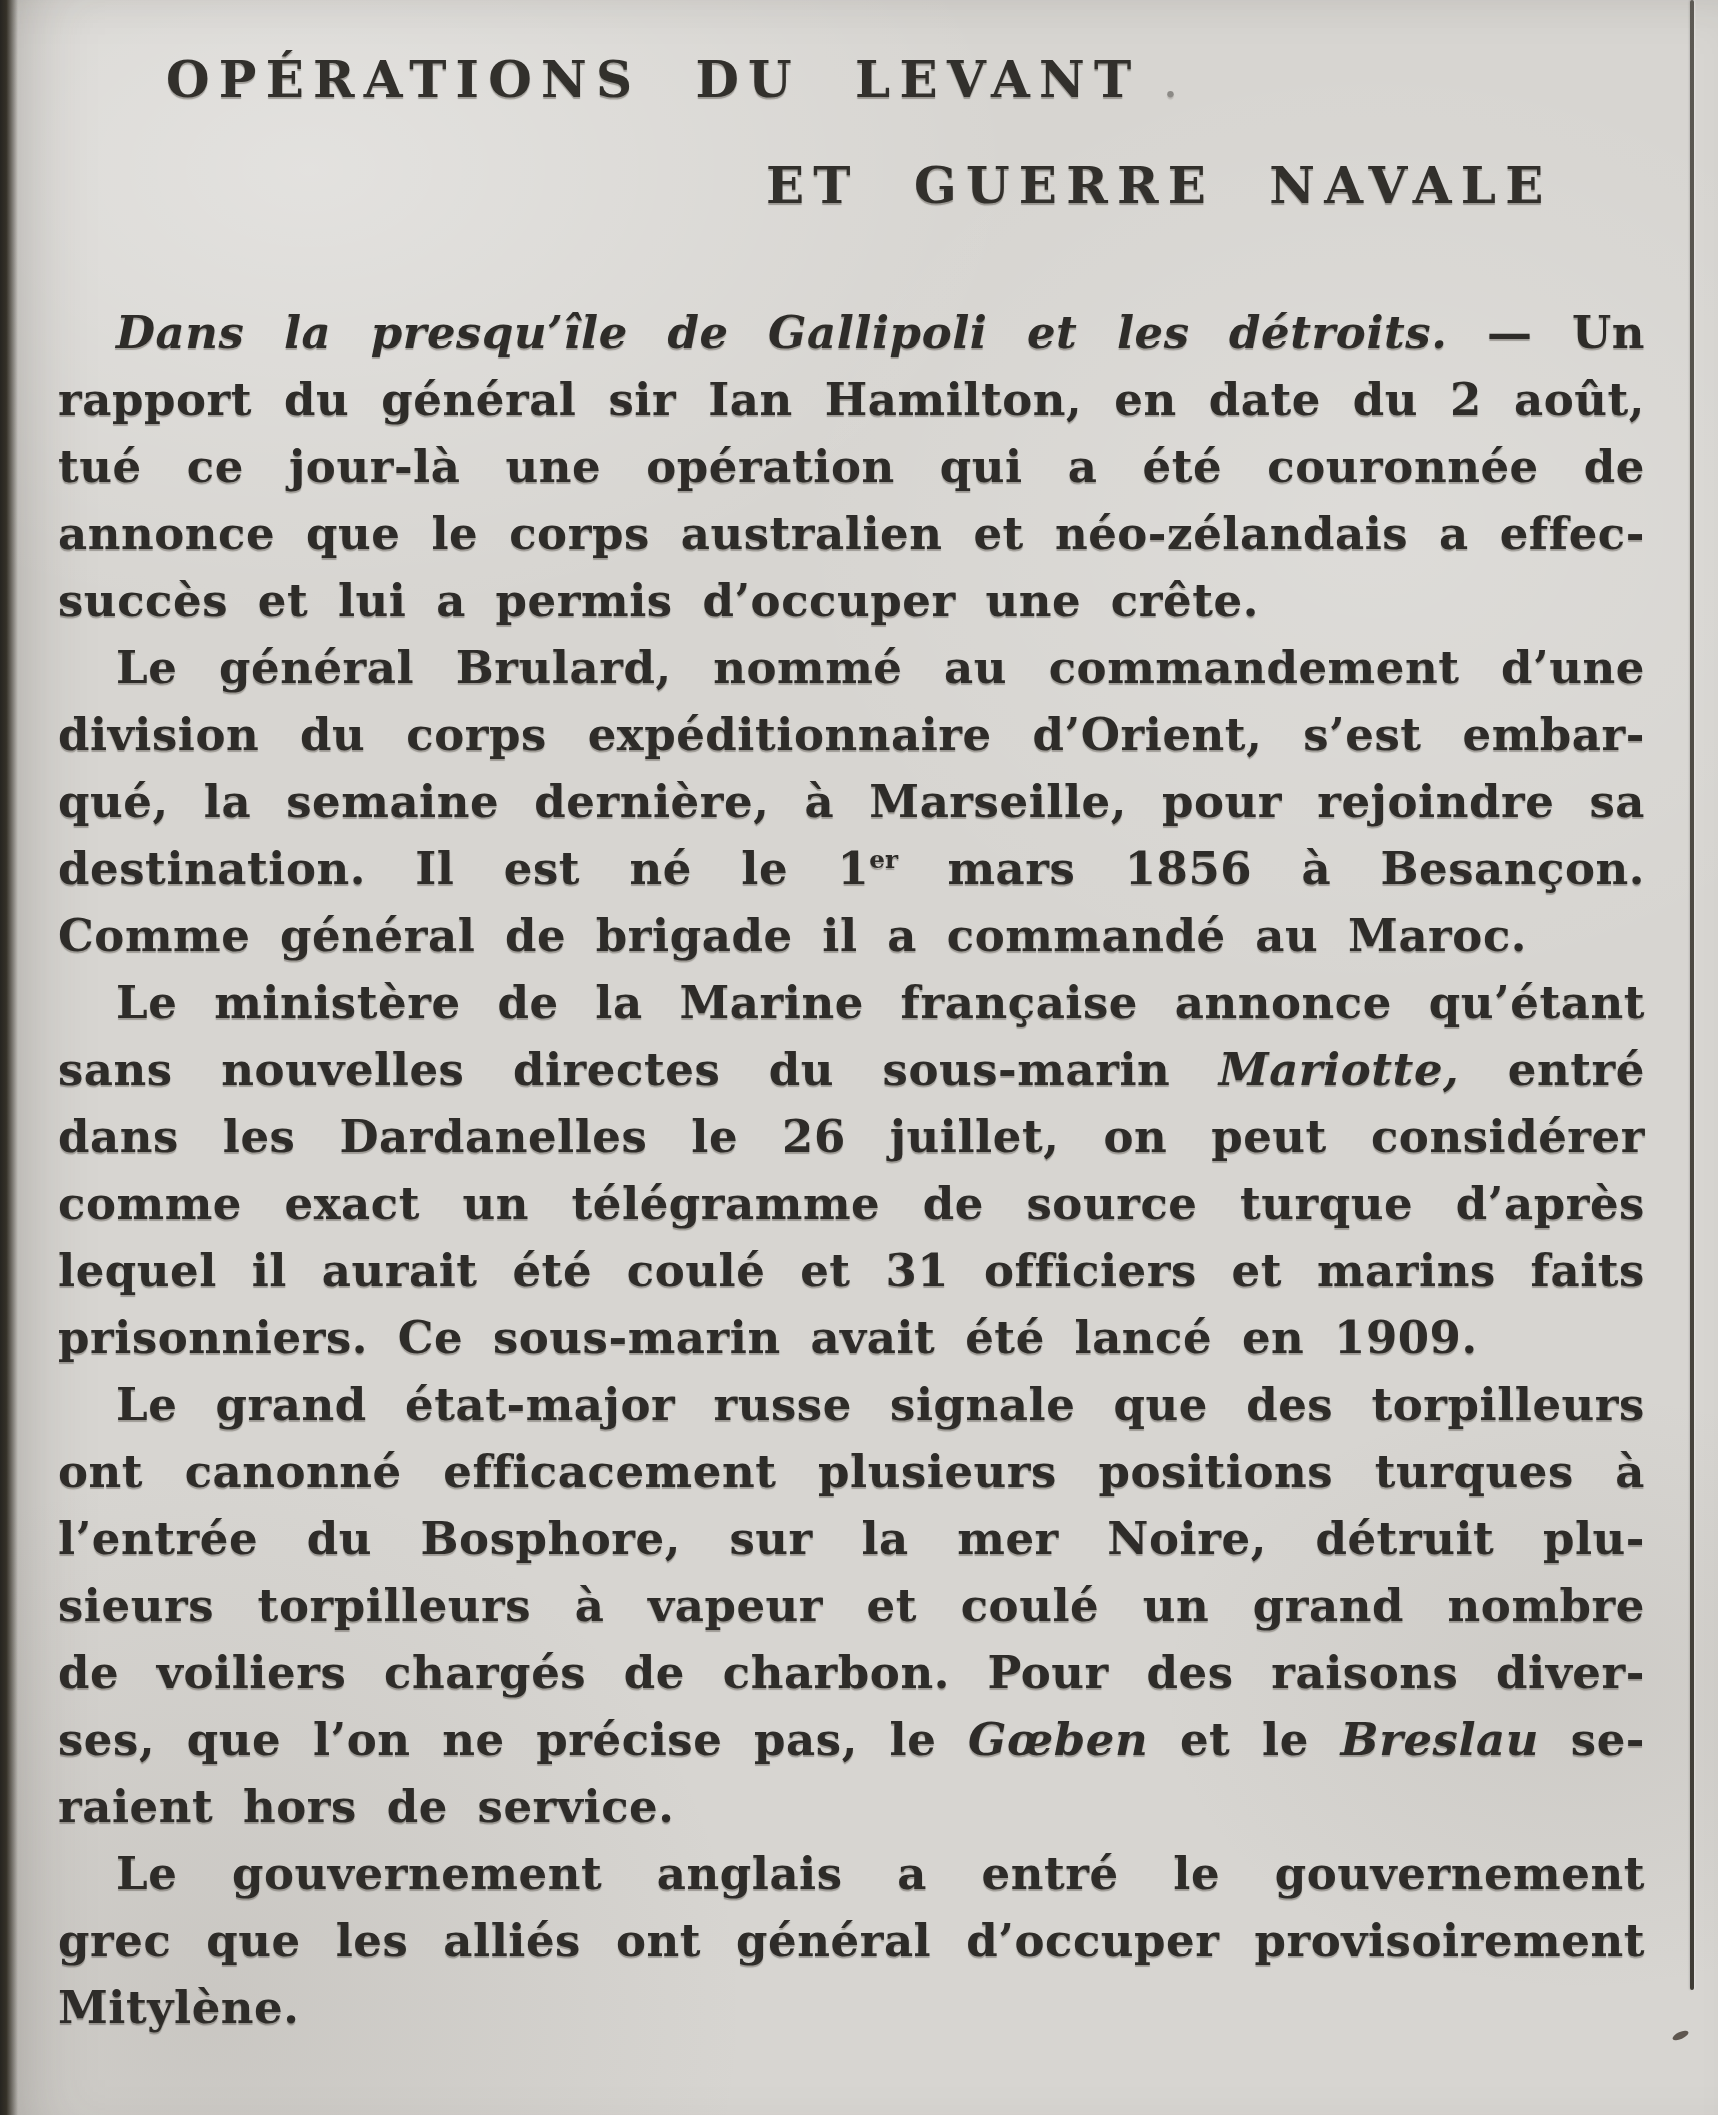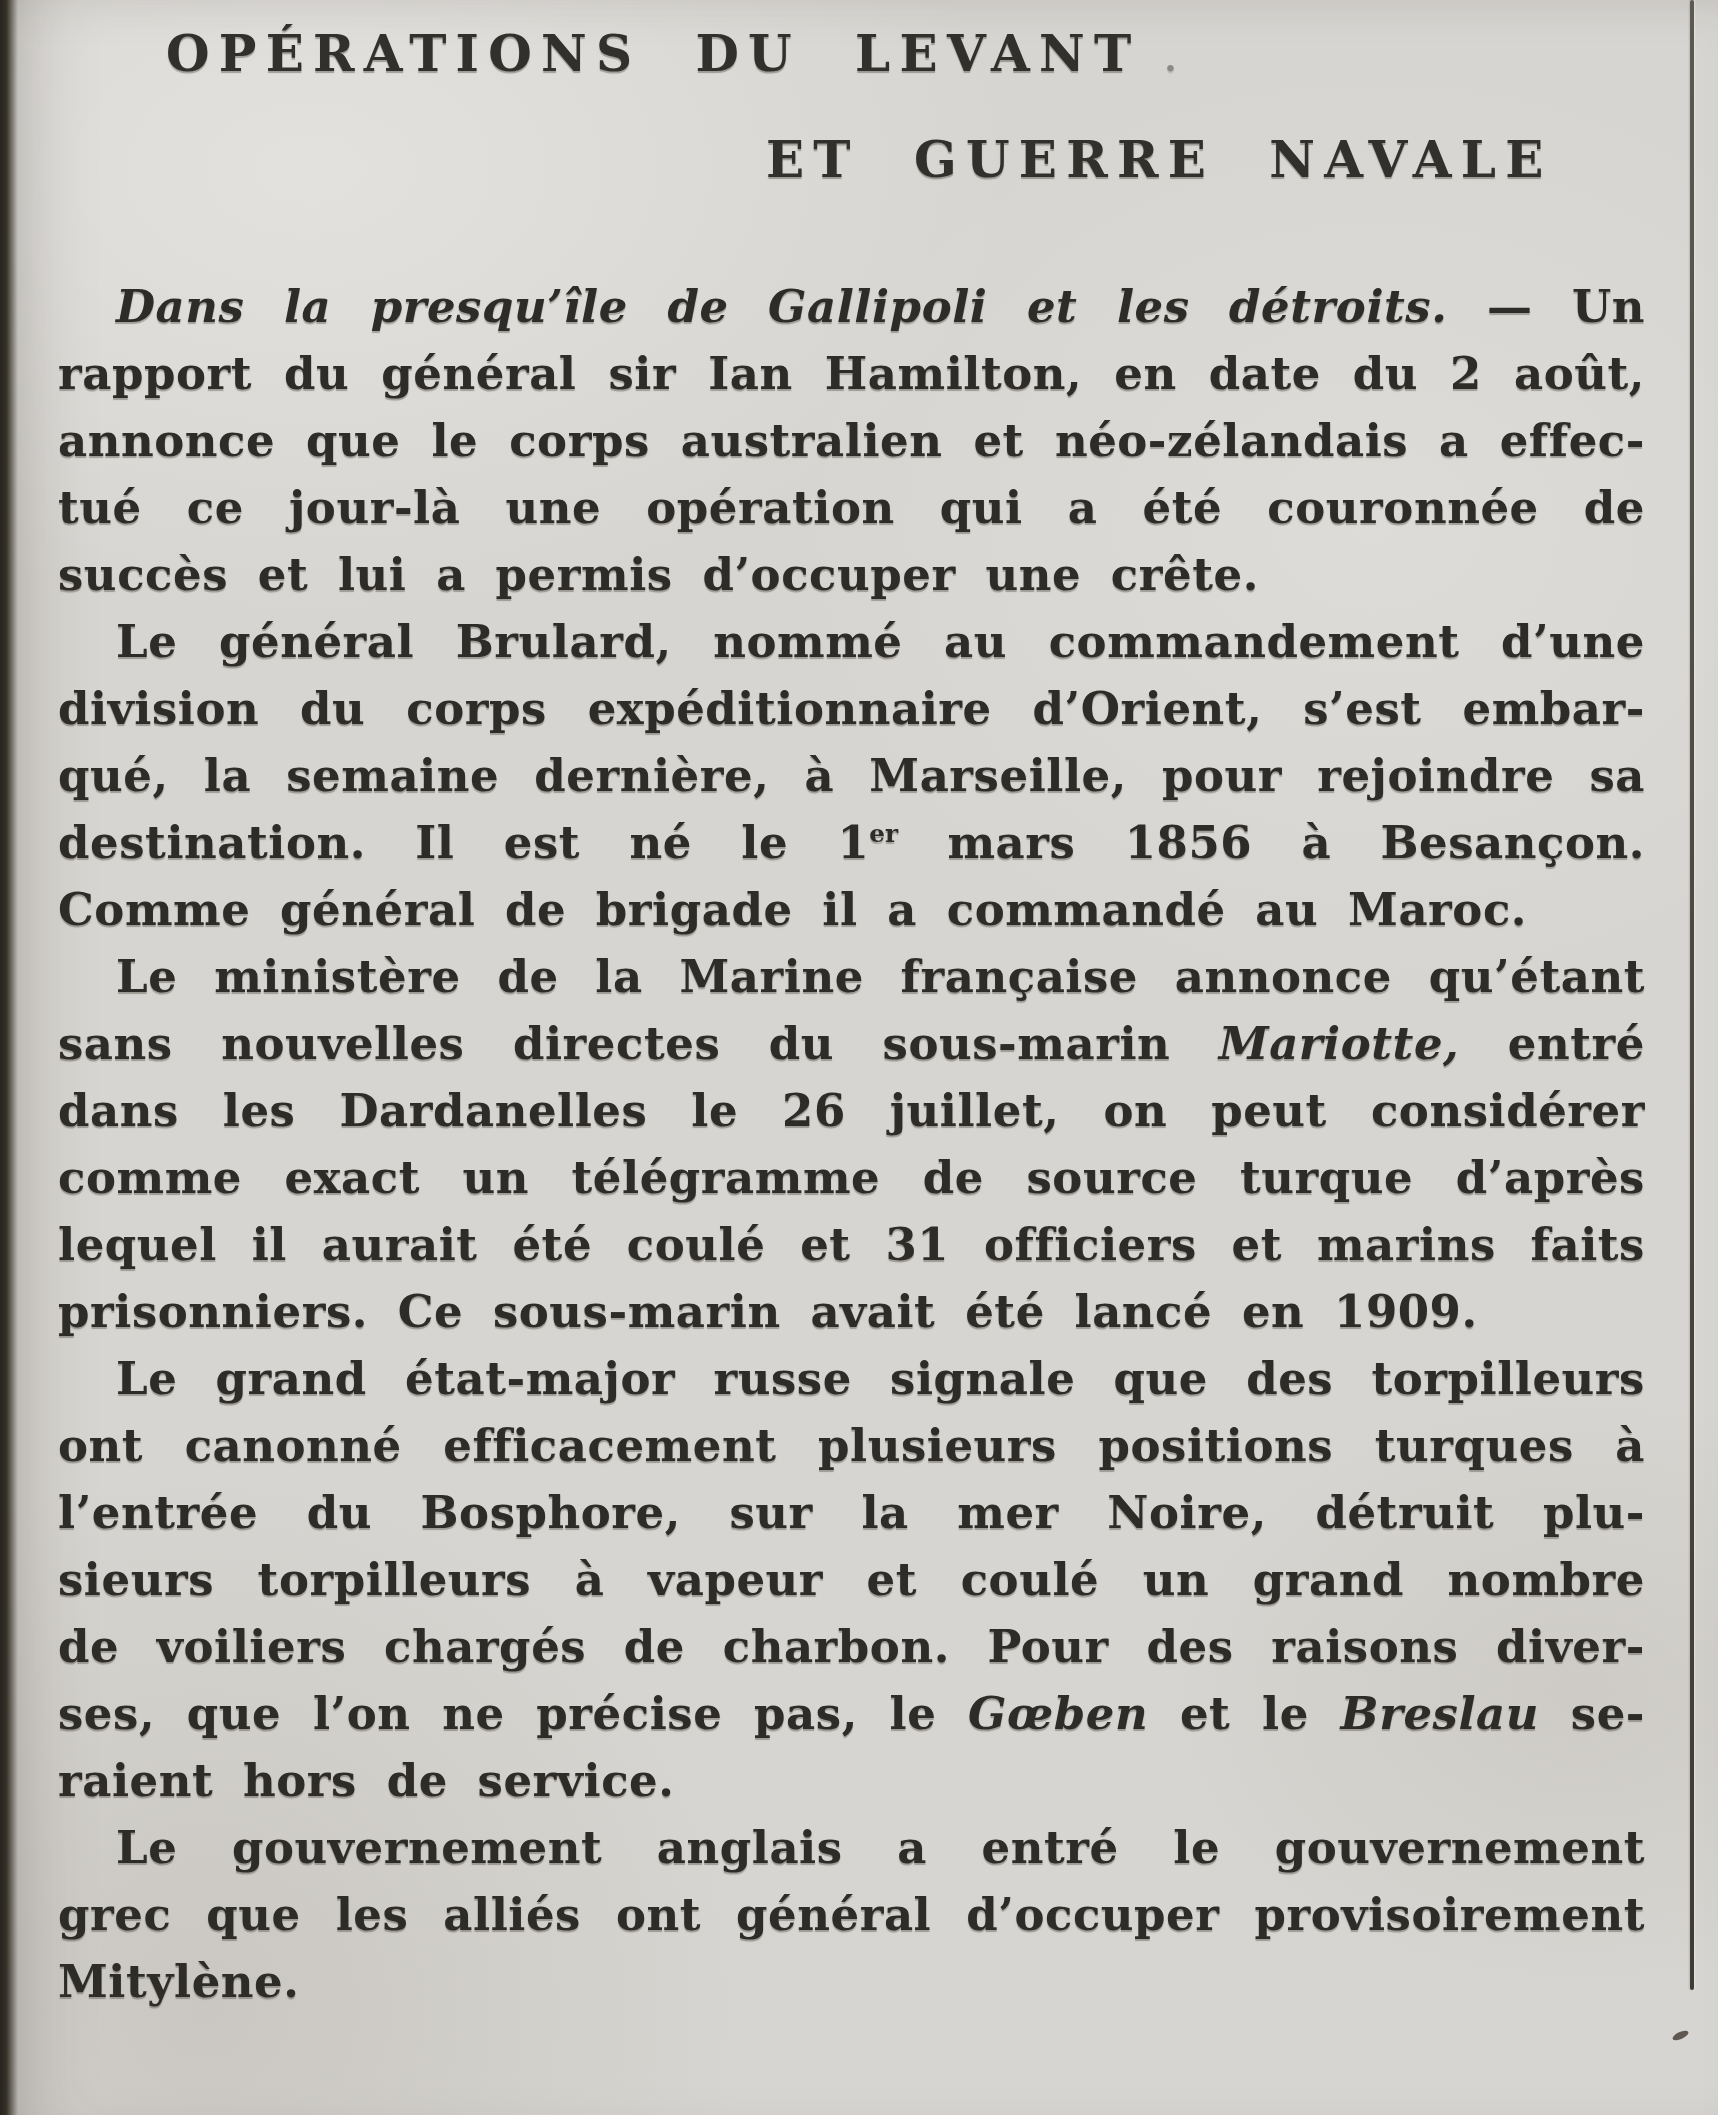--- a/index.html
+++ b/index.html
@@ -27,21 +27,21 @@
   .column-rule{
     position:absolute;left:1690px;top:0;width:4px;height:1990px;
     background:linear-gradient(to bottom,#5c5953,#4a463f 55%,#3f3c35);
     border-radius:2px;
     box-shadow:1px 0 2px rgba(255,255,255,0.35), -1px 0 2px rgba(0,0,0,0.12);
   }
   .ink-fleck{
     position:absolute;left:1672px;top:2032px;width:17px;height:7px;
     background:#4a4139;border-radius:50%;transform:rotate(-24deg);opacity:.85;
   }
-  header{padding-top:24px;}
+  header{padding-top:50px;}
   .title-line{
     margin:0;
     font-size:50px;
     font-weight:700;
     letter-spacing:0.185em;
     word-spacing:0.55em;
     color:#32302c;
     text-shadow:0 2px 1px rgba(66,60,52,0.40);
     white-space:nowrap;
   }
@@ -79,22 +79,22 @@
 
   <header>
     <h1 class="title-line l1"><span>OPÉRATIONS DU LEVANT</span><span class="faint-dot">.</span></h1>
     <h1 class="title-line l2">ET GUERRE NAVALE</h1>
   </header>
 
   <main id="article-body">
       <div class="para">
         <div class="line first"><em>Dans la presqu’île de Gallipoli et les détroits.</em><span> — Un</span></div>
         <div class="line"><span>rapport du général sir Ian Hamilton, en date du 2 août,</span></div>
+        <div class="line"><span>tué ce jour-là une opération qui a été couronnée de</span></div>
         <div class="line"><span>annonce que le corps australien et néo-zélandais a effec-</span></div>
-        <div class="line"><span>tué ce jour-là une opération qui a été couronnée de</span></div>
         <div class="line last"><span>succès et lui a permis d’occuper une crête.</span></div>
       </div>
       <div class="para">
         <div class="line first"><span>Le général Brulard, nommé au commandement d’une</span></div>
         <div class="line"><span>division du corps expéditionnaire d’Orient, s’est embar-</span></div>
         <div class="line"><span>qué, la semaine dernière, à Marseille, pour rejoindre sa</span></div>
         <div class="line"><span>destination. Il est né le 1</span><sup>er</sup><span> mars 1856 à Besançon.</span></div>
         <div class="line last"><span>Comme général de brigade il a commandé au Maroc.</span></div>
       </div>
       <div class="para">

